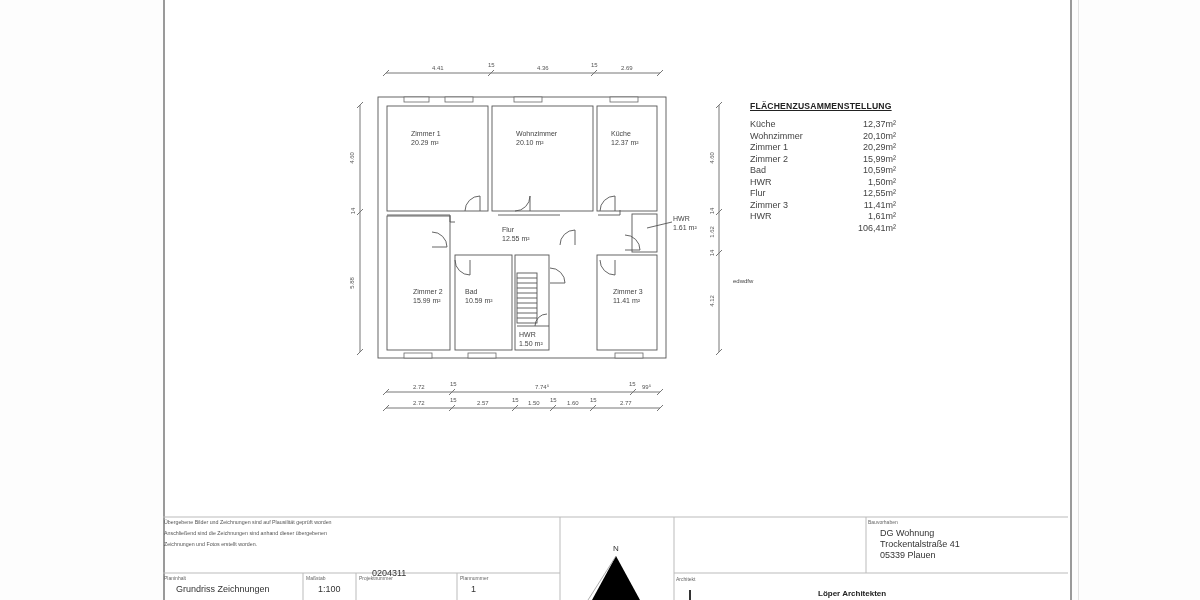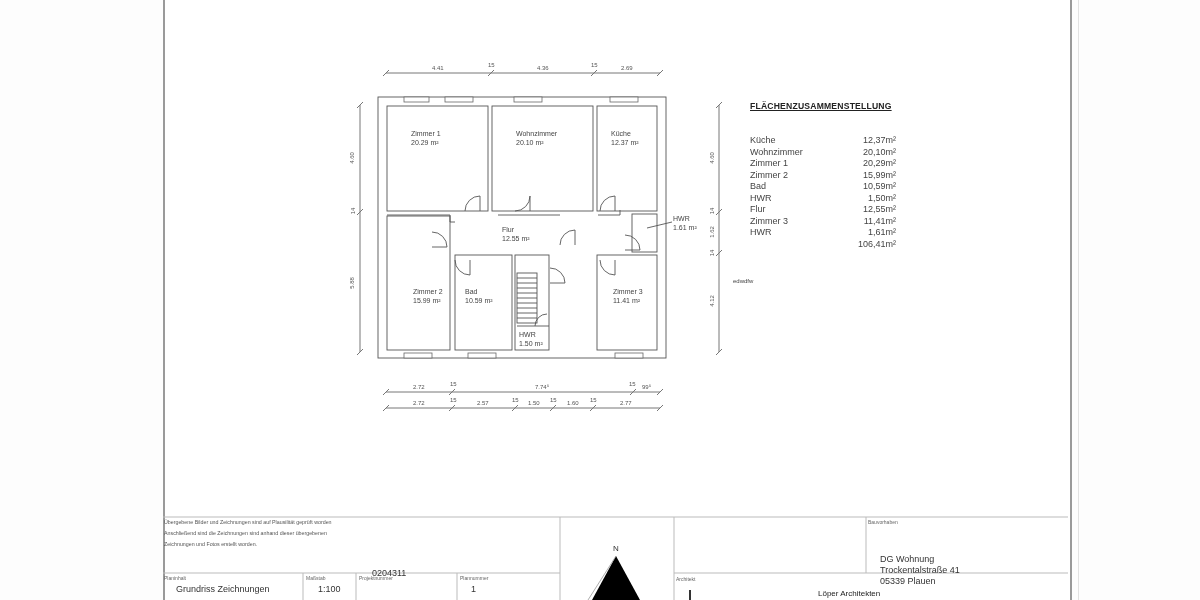--- a/index.html
+++ b/index.html
@@ -4,21 +4,21 @@
 <style>
   html,body{margin:0;padding:0;}
   body{width:1200px;height:600px;background:#fdfdfd;position:relative;overflow:hidden;font-family:"Liberation Sans",sans-serif;color:#333;}
   .sheet{position:absolute;left:163px;top:0;width:905px;height:600px;border-left:2px solid #9a9a9a;border-right:2px solid #9a9a9a;background:#fff;}
   .outer-line{position:absolute;left:1078px;top:0;width:1px;height:600px;background:#e2e2e2;}
   svg.plan{position:absolute;left:0;top:0;}
   .txt{position:absolute;white-space:nowrap;}
   .room-label{font-size:7px;line-height:9px;color:#444;}
   .dim{font-size:6px;color:#555;}
   .summary{position:absolute;left:750px;top:101px;width:146px;font-size:9px;color:#444;}
-  .summary .title{font-weight:bold;text-decoration:underline;font-size:8.6px;letter-spacing:0.2px;margin-bottom:24px;color:#222;}
+  .summary .title{font-weight:bold;text-decoration:underline;font-size:8.6px;letter-spacing:0.2px;margin-bottom:8px;color:#222;}
   .summary .row{display:flex;justify-content:space-between;line-height:11.5px;}
   .summary .total{text-align:right;line-height:11.5px;}
   .u{}
   .small-label{font-size:5px;color:#666;position:absolute;}
   .tb-val{font-size:9px;color:#333;position:absolute;}
   .notes{font-size:5.3px;line-height:11px;color:#555;position:absolute;left:164px;top:517px;}
 </style>
 </head>
 <body>
 
@@ -249,19 +249,19 @@
 <div class="small-label" style="left:306px;top:575px;">Maßstab</div>
 <div class="tb-val" style="left:318px;top:584px;">1:100</div>
 <div class="small-label" style="left:359px;top:575px;">Projektnummer</div>
 <div class="tb-val" style="left:372px;top:568px;">0204311</div>
 <div class="small-label" style="left:460px;top:575px;">Plannummer</div>
 <div class="tb-val" style="left:471px;top:584px;">1</div>
 
 <div class="txt" style="left:613px;top:544px;font-size:8px;">N</div>
 
 <div class="small-label" style="left:868px;top:519px;">Bauvorhaben</div>
-<div class="tb-val" style="left:880px;top:528px;line-height:11px;margin-top:26px;">
+<div class="tb-val" style="left:880px;top:528px;line-height:11px;">
   <div>DG Wohnung</div>
   <div>Trockentalstraße 41</div>
   <div>05339 Plauen</div>
 </div>
 <div class="small-label" style="left:676px;top:576px;">Architekt</div>
-<div class="txt" style="left:818px;top:589px;font-size:8px;font-weight:normal;color:#222;">Löper Architekten</div>
+<div class="txt" style="left:818px;top:589px;font-size:8px;font-weight:bold;color:#222;">Löper Architekten</div>
 
 </body></html>

